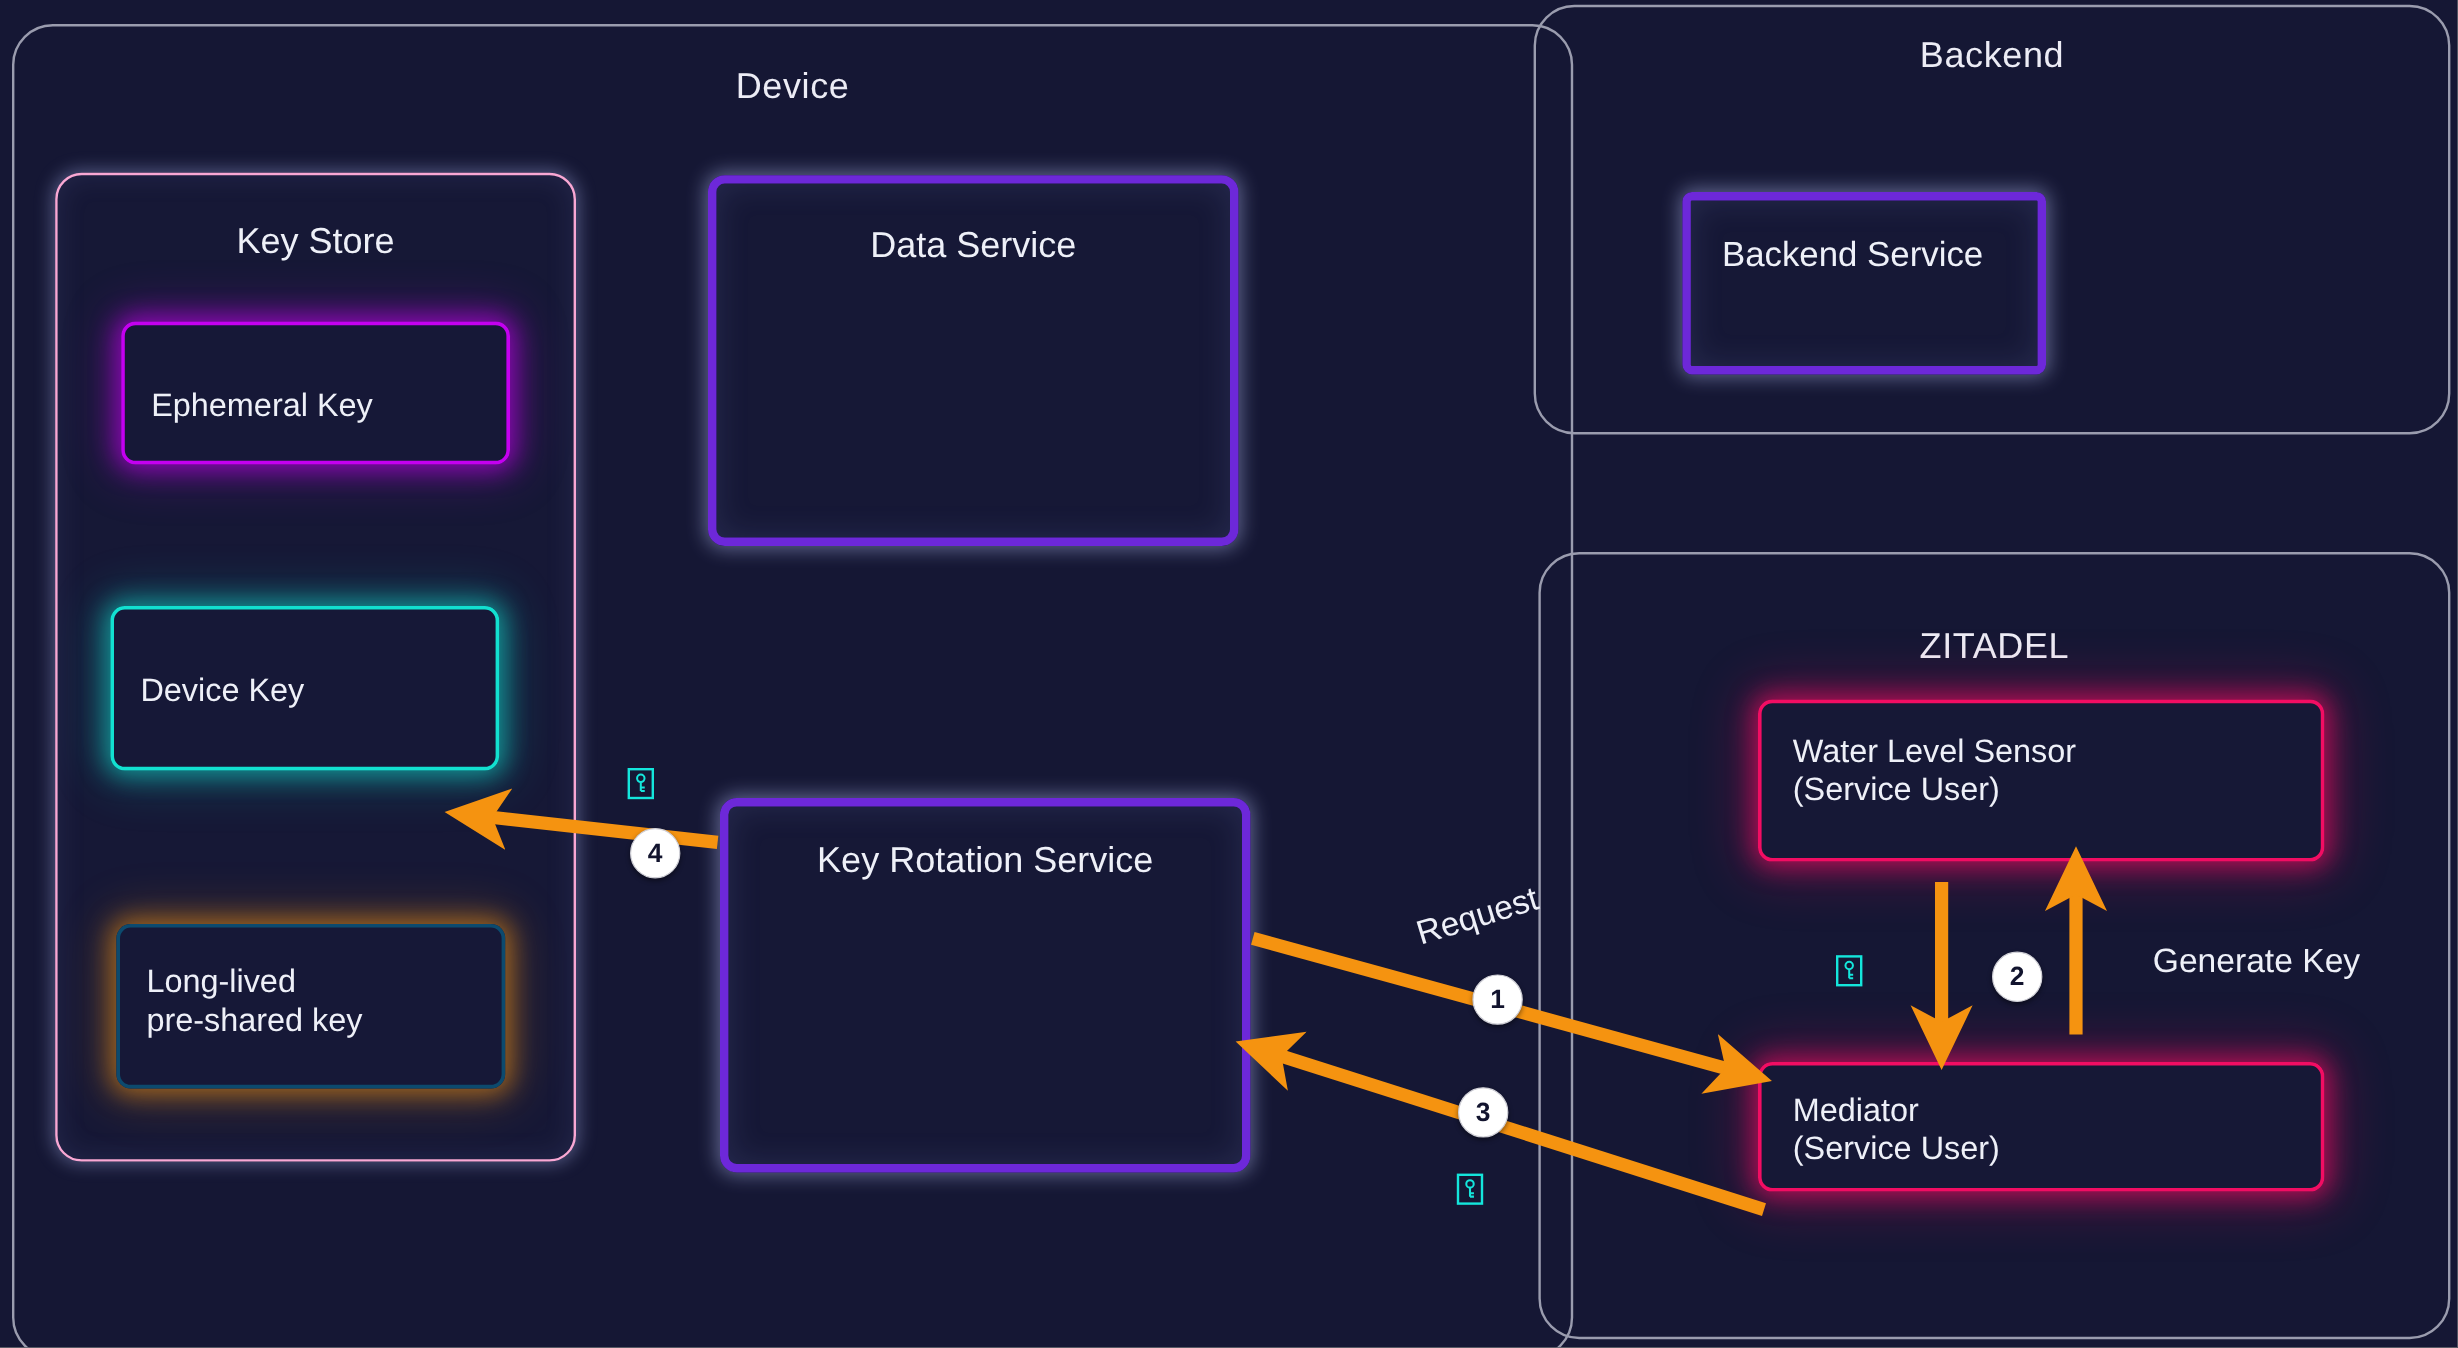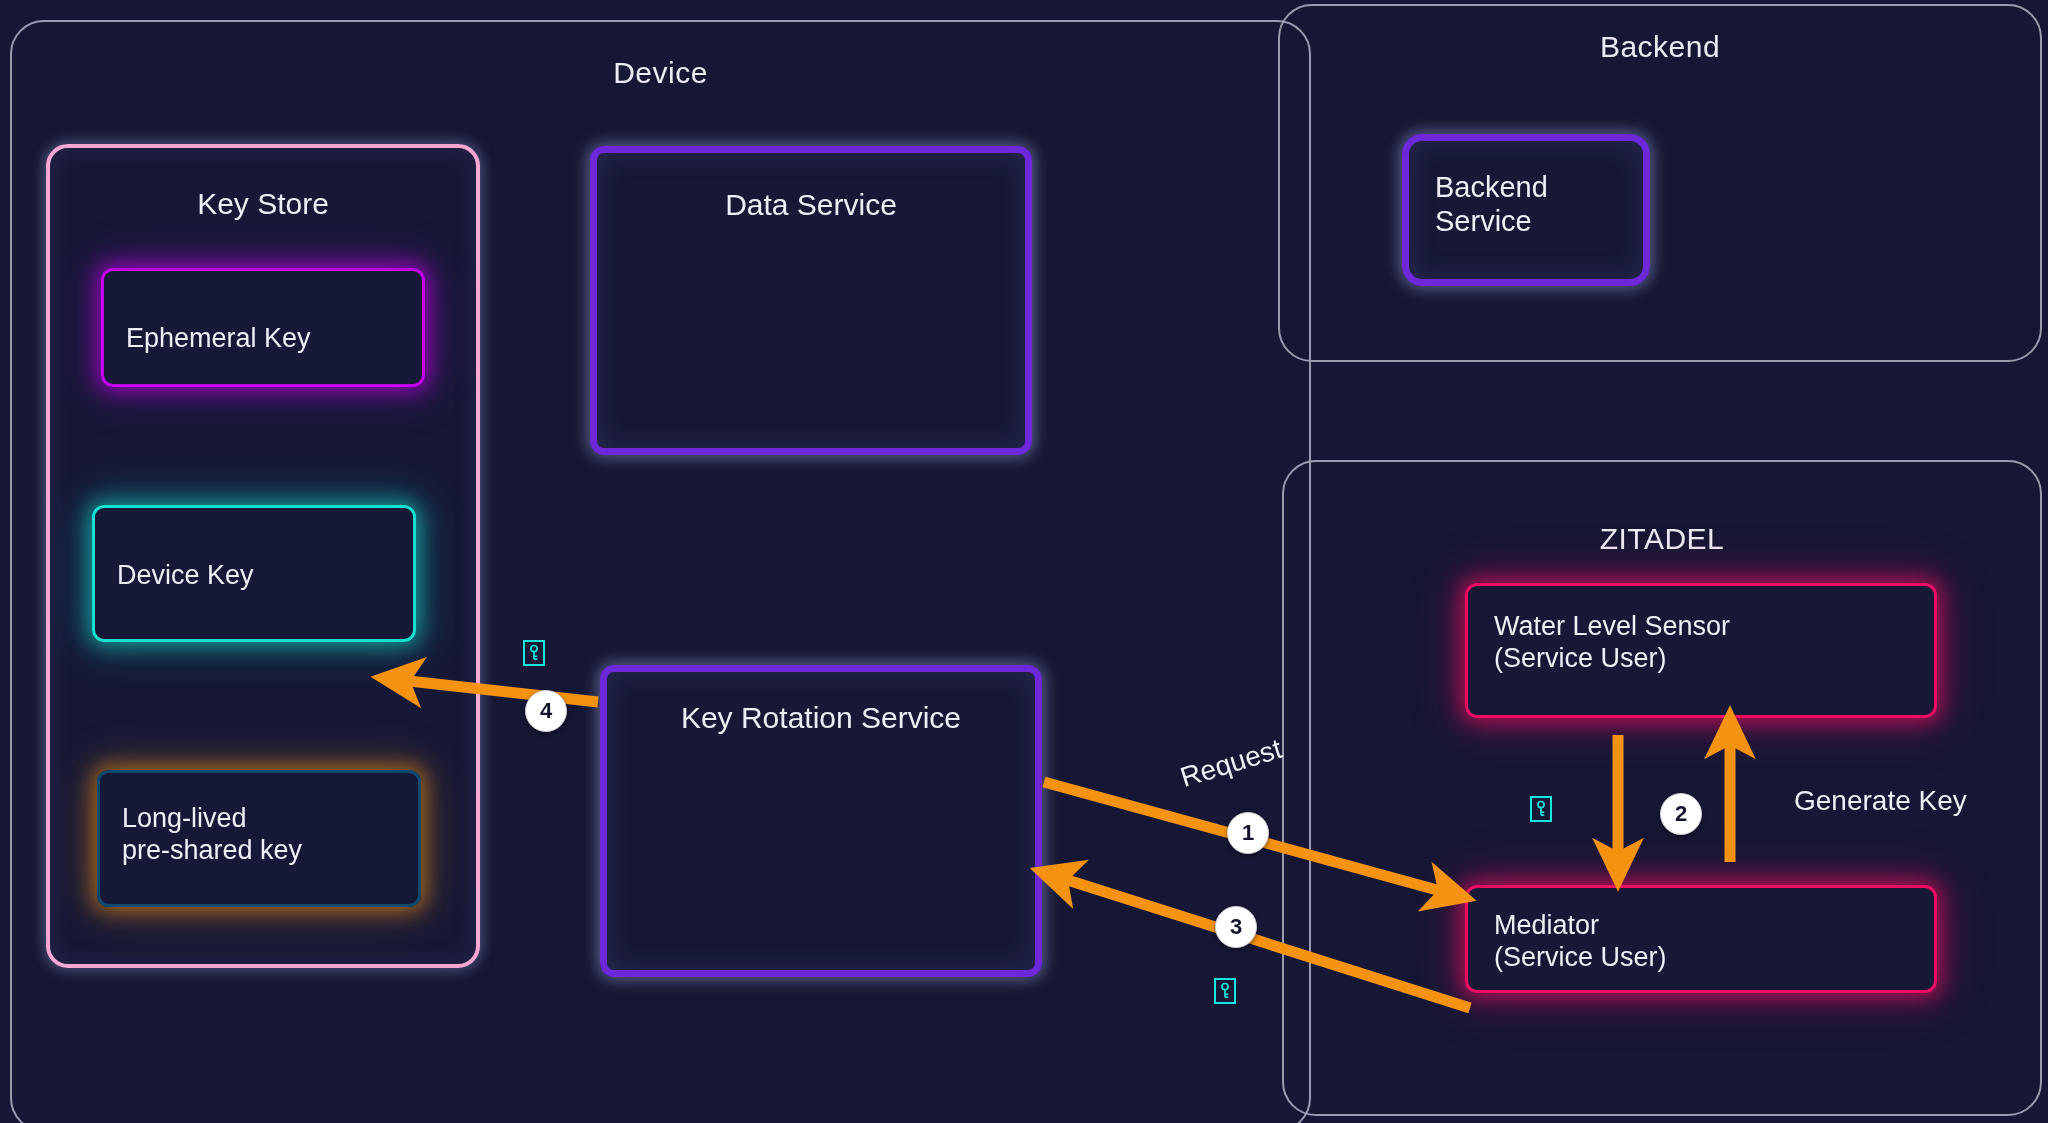--- a/index.html
+++ b/index.html
@@ -60,21 +60,21 @@
   }
 
   
   .neon-white {
     border: 7px solid #6d28d9;
     box-shadow: 0 0 16px 2px rgba(190,200,255,0.45),
                 inset 0 0 26px 2px rgba(120,130,200,0.16);
     padding-left: 20px;
   }
   .neon-white-soft {
-    border: 4px solid #f9a8d4;
+    border: 2px solid #f9a8d4;
     box-shadow: 0 0 14px 2px rgba(180,190,250,0.38),
                 inset 0 0 22px 2px rgba(110,120,190,0.14);
   }
   .neon-purple {
     border: 3px solid #c400f0;
     box-shadow: 0 0 20px 4px rgba(196,0,240,0.60),
                 0 0 40px 10px rgba(196,0,240,0.25);
   }
   .neon-cyan {
     border: 3px solid #12e0d0;
@@ -177,21 +177,21 @@
   </div>
 
   <div class="node neon-white" style="left:590px; top:146px; width:442px; height:309px; border-radius:14px;">
     <div class="node-label center-top" style="top:34px; font-size:30px;">Data Service</div>
   </div>
 
   <div class="node neon-white" style="left:600px; top:665px; width:442px; height:312px; border-radius:14px;">
     <div class="node-label center-top" style="top:28px; font-size:30px;">Key Rotation Service</div>
   </div>
 
-  <div class="node neon-white" style="left:1402px; top:134px; width:248px; height:152px; border-radius:20px;">
+  <div class="node neon-white" style="left:1402px; top:160px; width:303px; height:152px; border-radius:8px;">
     <div class="node-label" style="top:29px; left:26px; font-size:29px;">Backend Service</div>
   </div>
 
   <div class="node neon-pink" style="left:1465px; top:583px; width:472px; height:135px;">
     <div class="node-label" style="top:25px; left:26px;">Water Level  Sensor
 (Service User)</div>
   </div>
 
   <div class="node neon-pink" style="left:1465px; top:885px; width:472px; height:108px;">
     <div class="node-label" style="top:22px; left:26px;">Mediator

